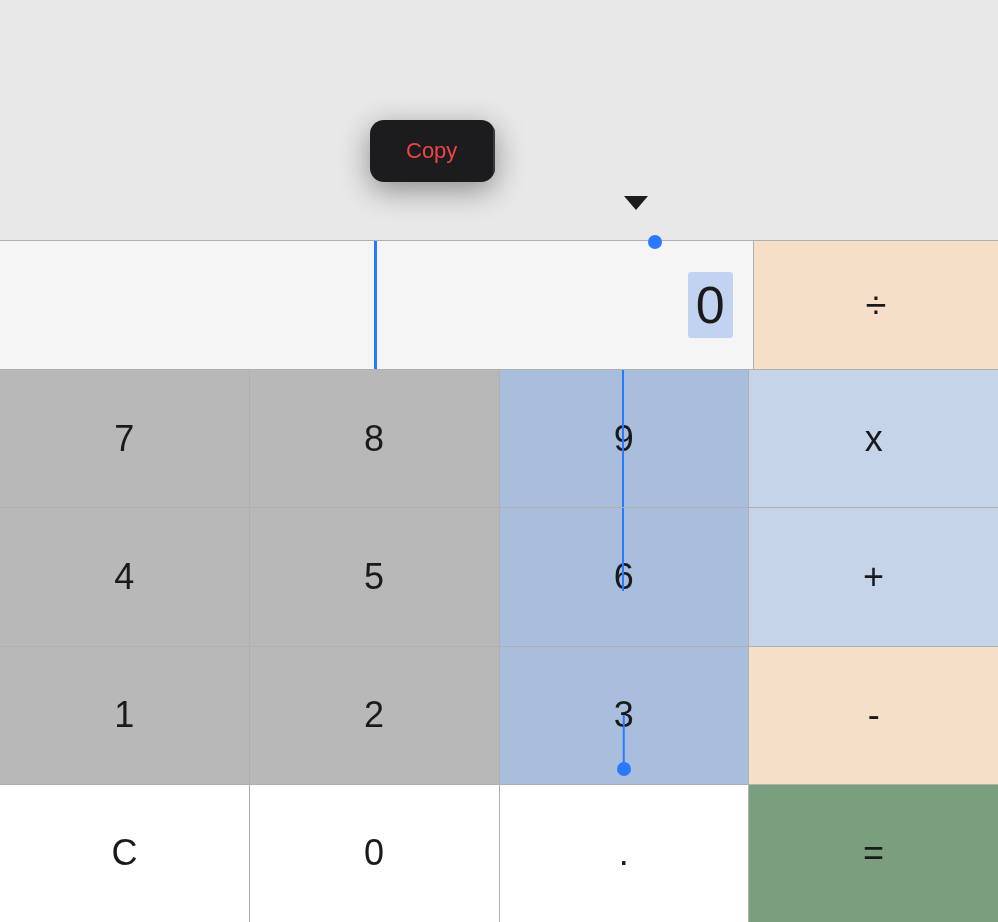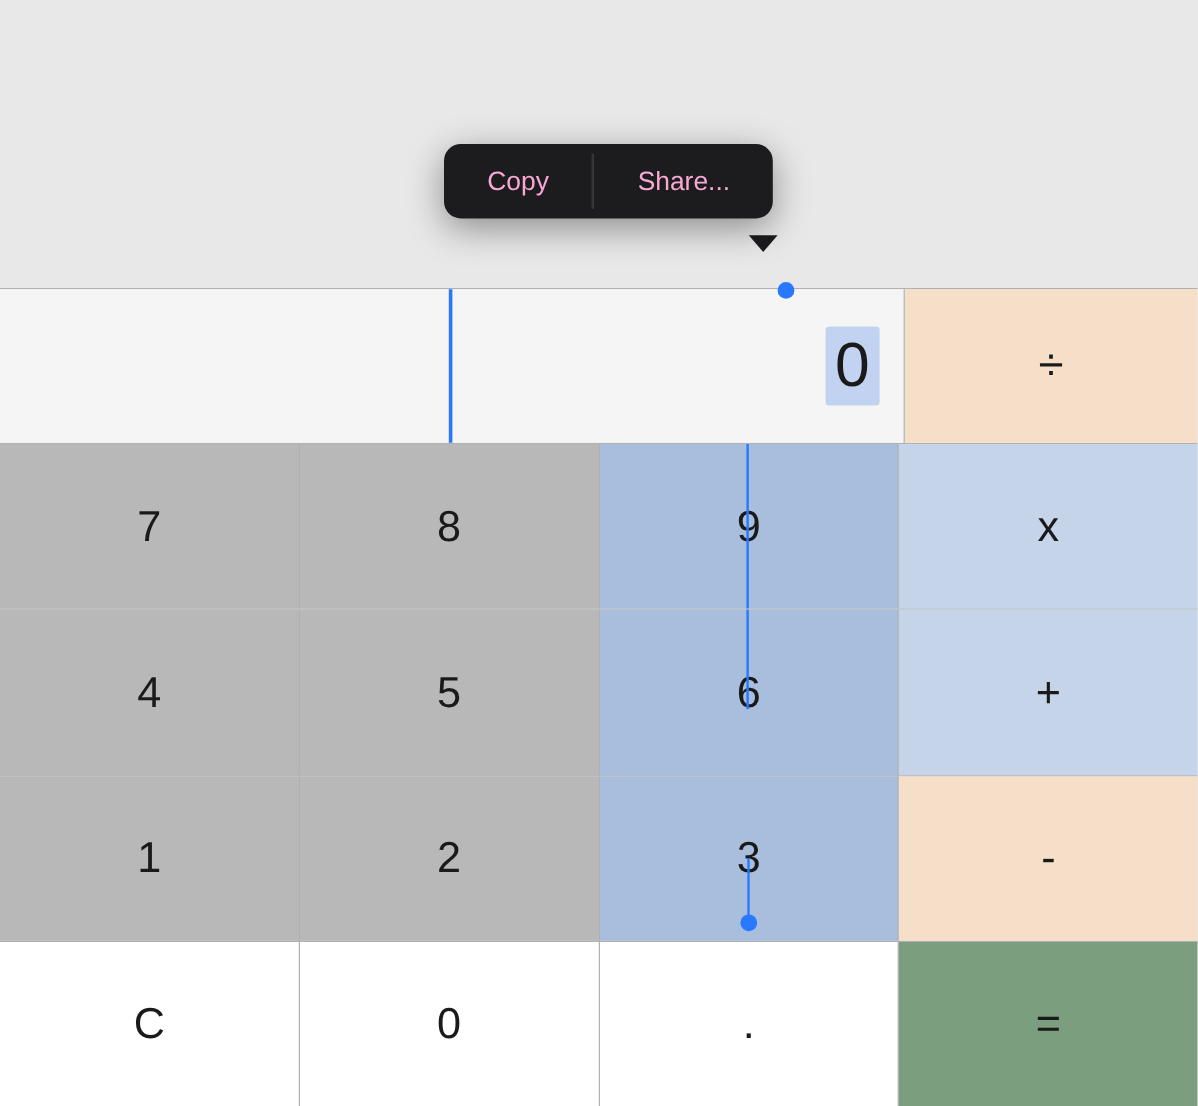--- a/index.html
+++ b/index.html
@@ -139,21 +139,21 @@
       border-radius: 14px;
       display: flex;
       flex-direction: row;
       overflow: hidden;
       z-index: 100;
       box-shadow: 0 8px 30px rgba(0,0,0,0.4);
     }
 
     .context-menu-item {
       padding: 18px 36px;
-      color: #f9a8d4;
+      color: #ef4444;
       font-size: 22px;
       font-weight: 400;
       cursor: pointer;
       white-space: nowrap;
     }
 
     .context-menu-divider {
       width: 1px;
       background: #3a3a3c;
       margin: 8px 0;
@@ -202,21 +202,20 @@
   </style>
 </head>
 <body>
 
 <div class="top-area"></div>
 
 <div class="context-menu">
   <div class="context-menu-item">Copy</div>
   <div class="context-menu-divider"></div>
   <div class="context-menu-divider"></div>
-  <div class="context-menu-item">Share...</div>
 </div>
 
 <div class="context-menu-arrow"></div>
 
 <div class="top-handle-container">
   <div class="handle-dot"></div>
 </div>
 
 <div class="calculator">
 

